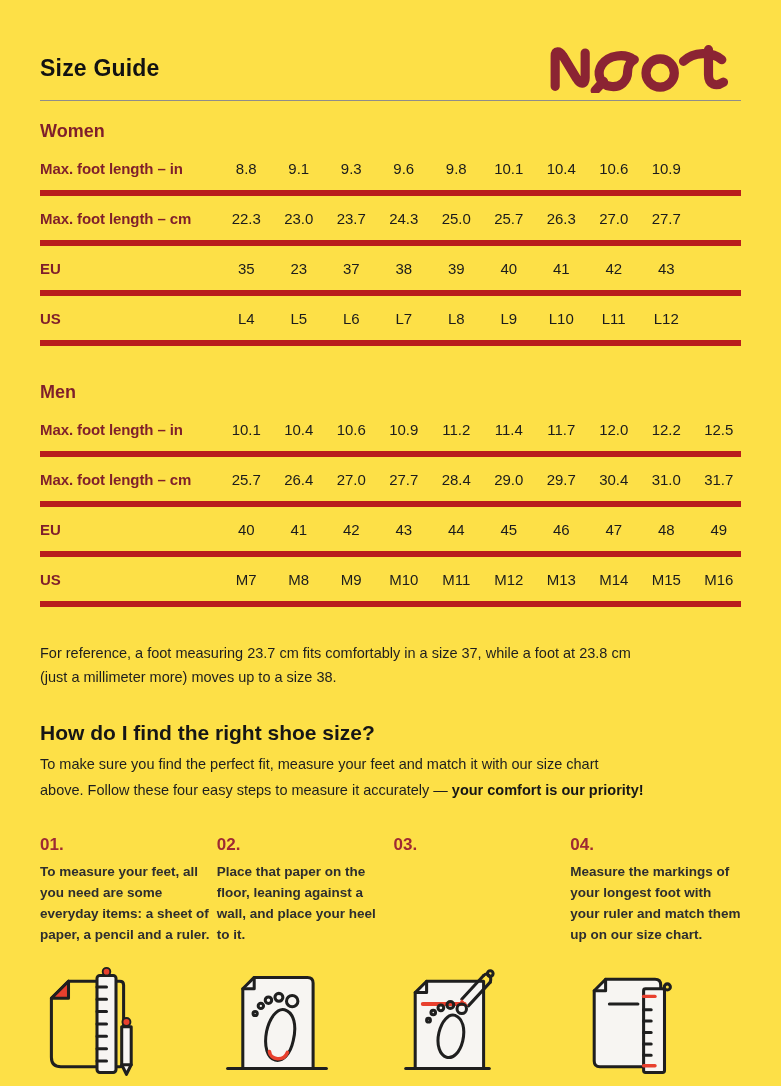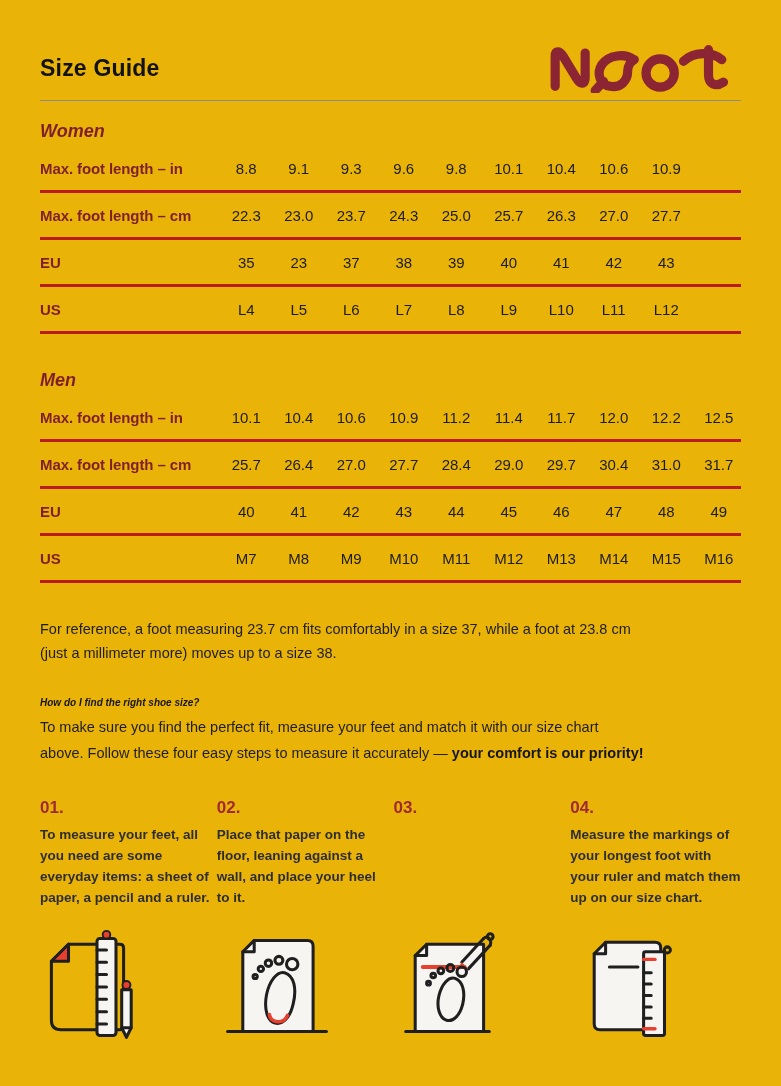--- a/index.html
+++ b/index.html
@@ -1,36 +1,36 @@
 <!DOCTYPE html>
 <html><head>
 <meta charset="utf-8">
 <style>
   html,body{margin:0;padding:0;background:#f7f5f2;}
   .page{
     width:781px;height:1086px;box-sizing:border-box;
     padding:44px 40px 10px 40px;
     font-family:"Liberation Sans",sans-serif;
-    color:#1c1c1c;background:#eab308;overflow:hidden;position:relative;
+    color:#1c1c1c;background:#fde047;overflow:hidden;position:relative;
   }
   .header{display:flex;justify-content:space-between;align-items:center;height:48px;}
   .page-title{margin:0;font-size:23px;font-weight:600;letter-spacing:.2px;color:#121212;}
   .logo svg{display:block;}
   .header-rule{border:none;border-top:1px solid #8f8d8a;margin:8px 0 0 0;}
 
-  .section-heading{margin:20px 0 2px 0;font-size:18px;font-weight:700;color:#7f1f2b;font-style:italic;}
+  .section-heading{margin:20px 0 2px 0;font-size:18px;font-weight:700;color:#7f1f2b;}
   .men-gap{margin-top:36px;}
   .size-table{margin-top:4px;}
-  .size-row{display:flex;align-items:center;height:44px;border-bottom:3px solid #b91c1c;}
+  .size-row{display:flex;align-items:center;height:44px;border-bottom:6px solid #b91c1c;}
   .row-label{width:180px;flex:none;font-size:15px;font-weight:700;color:#7f1f2b;letter-spacing:-.1px;}
   .row-cells{display:flex;flex:none;}
   .size-cell{width:52.5px;flex:none;text-align:center;font-size:15px;color:#1c1c1c;}
 
   .note{margin-top:34px;font-size:14.5px;line-height:24px;color:#1e1e1e;}
-  .howto-heading{margin:32px 0 0 0;font-size:10px;font-weight:700;color:#161616;font-style:italic;}
+  .howto-heading{margin:32px 0 0 0;font-size:21px;font-weight:700;color:#161616;}
   .intro{margin:6px 0 0 0;font-size:14.5px;line-height:26px;color:#1e1e1e;}
   .intro b{font-weight:700;color:#161616;}
 
   .steps{margin-top:32px;display:grid;grid-template-columns:repeat(4,1fr);column-gap:6px;}
   .step-number{font-size:17px;font-weight:700;color:#9e2a33;margin-bottom:6px;}
   .step-text{font-size:13.5px;font-weight:600;color:#2e2e2e;line-height:21px;}
 
   .icons-row{margin-top:18px;display:grid;grid-template-columns:repeat(4,1fr);column-gap:18px;}
   .icon-cell svg{display:block;width:114px;height:120px;}
 </style>

